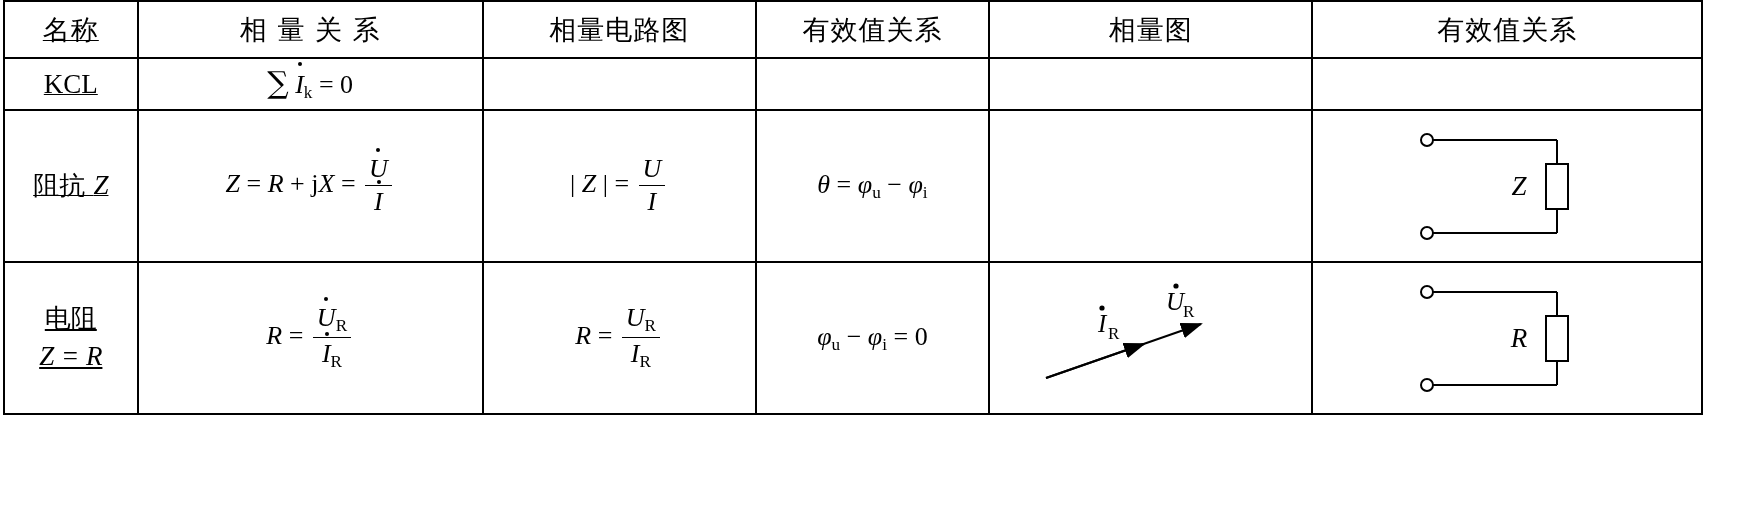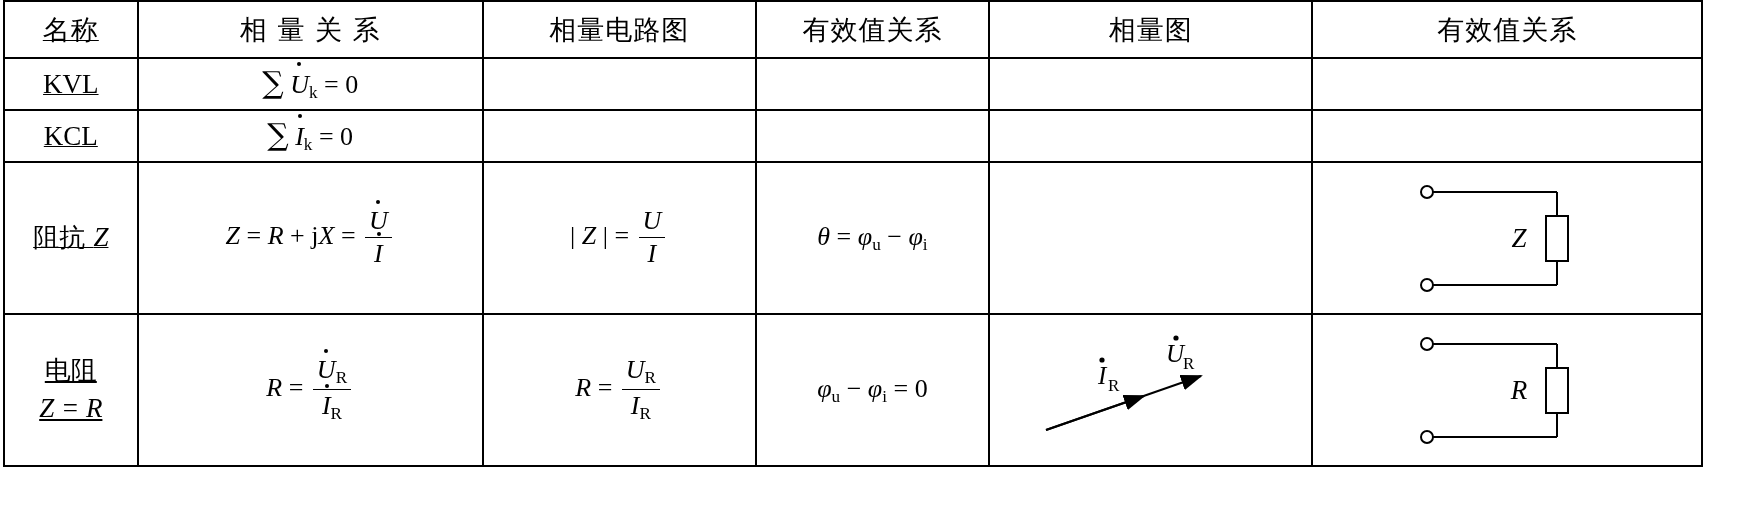--- a/index.html
+++ b/index.html
@@ -138,36 +138,20 @@
       <span class="h-cn">有效值关系</span>
     </td>
     <td>
       <span class="h-cn">相量图</span>
     </td>
     <td class="last">
       <span class="h-cn">有效值关系</span>
     </td>
   </tr>
 
-  <tr class="row-kvl">
-    <td class="first">
-      <span class="latin-label">KVL</span>
-    </td>
-    <td>
-      <span class="math">
-        <span class="sigma">∑</span>
-        <span class="dotv narrow">U</span><span class="sub">k</span>
-        <span class="up"> = 0</span>
-      </span>
-    </td>
-    <td></td>
-    <td></td>
-    <td></td>
-    <td class="last"></td>
-  </tr>
 
   <tr class="row-kcl">
     <td class="first">
       <span class="latin-label">KCL</span>
     </td>
     <td>
       <span class="math">
         <span class="sigma">∑</span>
         <span class="dotv narrow">I</span><span class="sub">k</span>
         <span class="up"> = 0</span>

